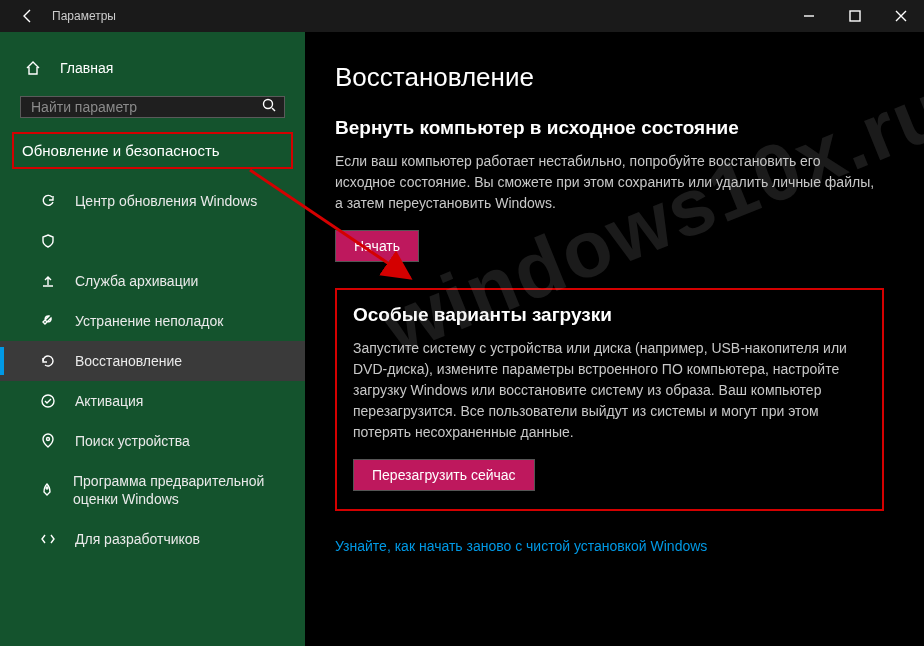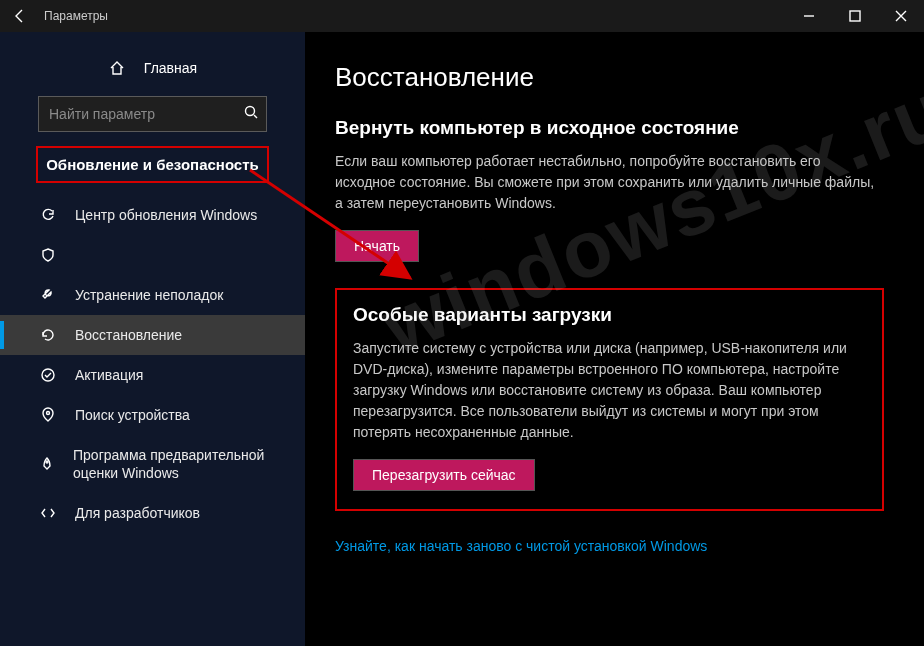--- a/index.html
+++ b/index.html
@@ -1,33 +1,33 @@
 <!DOCTYPE html>
 <html><head>
 <meta charset="utf-8">
 <style>
 * { margin: 0; padding: 0; box-sizing: border-box; font-family: 'Segoe UI', Tahoma, sans-serif; }
 body { width: 924px; height: 646px; background: #000; color: #fff; overflow: hidden; position: relative; }
 .window { display: flex; flex-direction: column; width: 100%; height: 100%; }
-.titlebar { height: 32px; background: #1a1a1a; display: flex; align-items: center; padding: 0 8px; position: relative; }
+.titlebar { height: 32px; background: #1a1a1a; display: flex; align-items: center; padding: 0 16px; position: relative; }
 .titlebar .back { width: 24px; height: 24px; display: flex; align-items: center; justify-content: center; margin-right: 12px; }
 .titlebar .title { font-size: 12px; color: #ccc; }
 .titlebar .controls { position: absolute; right: 0; top: 0; display: flex; }
 .titlebar .controls .ctrl { width: 46px; height: 32px; display: flex; align-items: center; justify-content: center; color: #fff; }
 .body { display: flex; flex: 1; overflow: hidden; }
-.sidebar { width: 305px; background: #0f172a; display: flex; flex-direction: column; padding-top: 20px; align-items: center; }
+.sidebar { width: 305px; background: #14532d; display: flex; flex-direction: column; padding-top: 20px; }
 .home-row { display: flex; align-items: center; padding: 8px 24px; margin-bottom: 12px; }
 .home-row .icon { width: 18px; margin-right: 18px; display:flex; align-items:center; justify-content:center; }
 .home-row .label { font-size: 14px; color: #fff; }
 .search-wrap { margin: 0 20px 14px 20px; position: relative; }
-.search { width: 100%; height: 36px; background: #1f1f1f; border: 1px solid #5a5a5a; color: #a9a9a9; padding: 0 36px 0 10px; font-size: 14px; }
+.search { width: 100%; height: 22px; background: #1f1f1f; border: 1px solid #5a5a5a; color: #a9a9a9; padding: 0 36px 0 10px; font-size: 14px; }
 .search::placeholder { color: #8a8a8a; }
 .search-icon { position: absolute; right: 8px; top: 50%; transform: translateY(-50%); color: #aaa; }
 .section-title-wrap { border: 2px solid #d40000; margin: 0 12px 12px 12px; padding: 8px 8px; }
-.section-title { font-size: 15px; font-weight: 700; color: #fff; }
+.section-title { font-size: 15px; font-weight: 400; color: #fff; }
 .nav { display: flex; flex-direction: column; }
 .nav-item { display: flex; align-items: center; padding: 11px 39px; font-size: 14px; color: #eaeaea; position: relative; }
 .nav-item .icon { width: 18px; height: 18px; margin-right: 18px; display: flex; align-items: center; justify-content: center; }
 .nav-item.active::before { content: ''; position: absolute; left: 0; top: 6px; bottom: 6px; width: 4px; background: #0099e5; }
 .nav-item.active { background: #3a3a3a; }
 .content { flex: 1; background: #000; padding: 30px 40px 20px 30px; overflow-y: auto; position: relative; }
 .page-title { font-size: 26px; font-weight: 300; margin-bottom: 24px; }
 .sect { margin-bottom: 26px; }
 .sect h2 { font-size: 19px; font-weight: 700; margin-bottom: 12px; color: #fff; }
 .sect p { font-size: 14px; line-height: 1.5; color: #c8c8c8; margin-bottom: 16px; max-width: 540px; }
@@ -106,20 +106,28 @@
         <div class="nav-item">
           <span class="icon">
               <svg class="ico" viewBox="0 0 16 16">
                 <path d="M8 2 L13 4 V8 C13 11 10 13 8 14 C6 13 3 11 3 8 V4 Z"></path>
               </svg>
             </span>
         </div>
         <div class="nav-item">
           <span class="icon">
               <svg class="ico" viewBox="0 0 16 16">
+                <path d="M8 12 V4 M5 7 L8 4 L11 7 M3 13 H13"></path>
+              </svg>
+            </span>
+          <span>Служба архивации</span>
+        </div>
+        <div class="nav-item">
+          <span class="icon">
+              <svg class="ico" viewBox="0 0 16 16">
                 <path d="M11 5 A3 3 0 1 1 9 3 L6 6 L3 9 L5 11 L8 8 Z"></path>
               </svg>
             </span>
           <span>Устранение неполадок</span>
         </div>
         <div class="nav-item active">
           <span class="icon">
               <svg class="ico" viewBox="0 0 16 16">
                 <path d="M3 8 A5 5 0 1 1 5 12"></path>
                 <path d="M3 5 V9 H7"></path>

